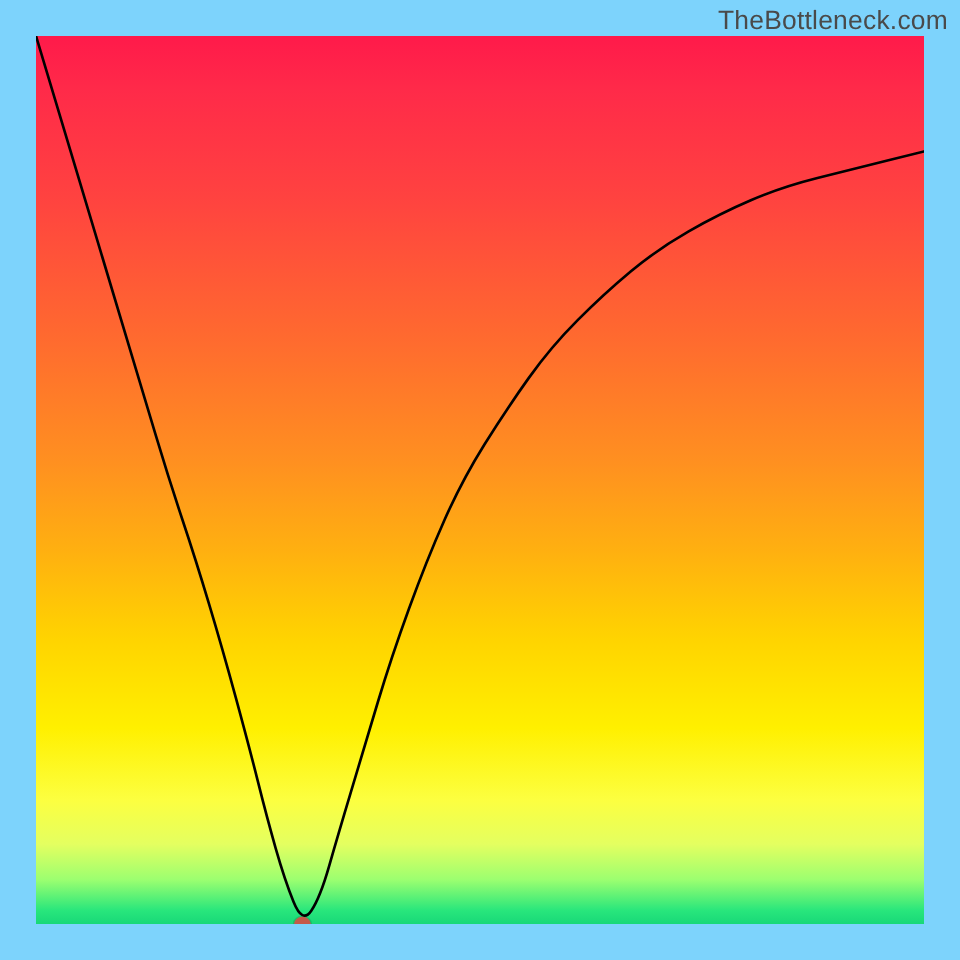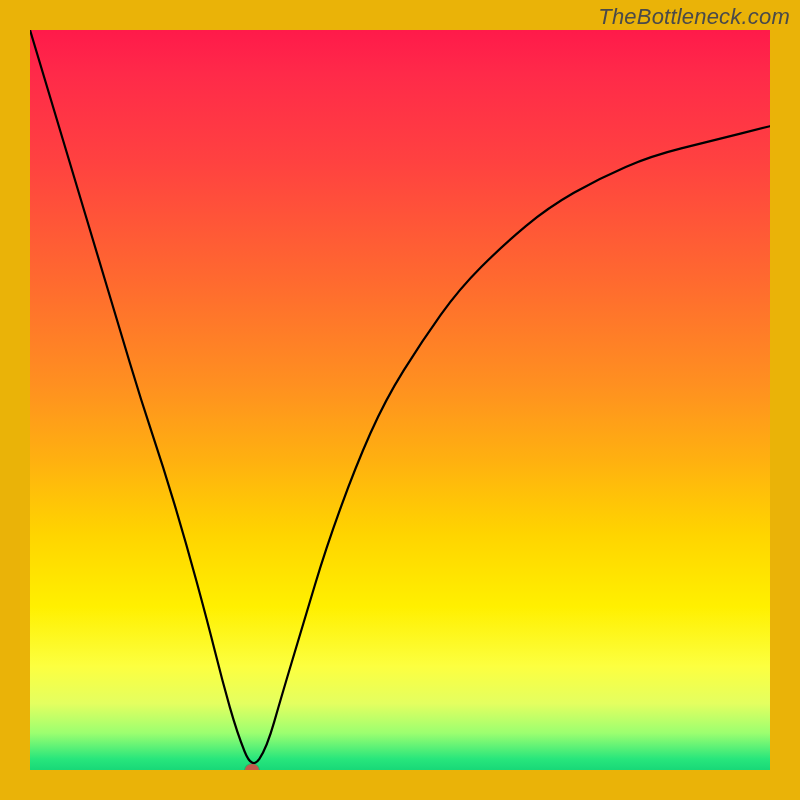--- a/index.html
+++ b/index.html
@@ -8,22 +8,21 @@
     width: 800px;
     height: 800px;
     overflow: hidden;
     background: #000;
     font-family: Arial, Helvetica, sans-serif;
   }
   .frame {
     position: relative;
     width: 800px;
     height: 800px;
-    background: #eab308;
-    font-style: italic;
+    background: #7dd3fc;
   }
   .watermark {
     position: absolute;
     top: 4px;
     right: 10px;
     color: #4a4a4a;
     font-size: 22px;
     font-weight: 400;
     letter-spacing: 0.2px;
     z-index: 10;

